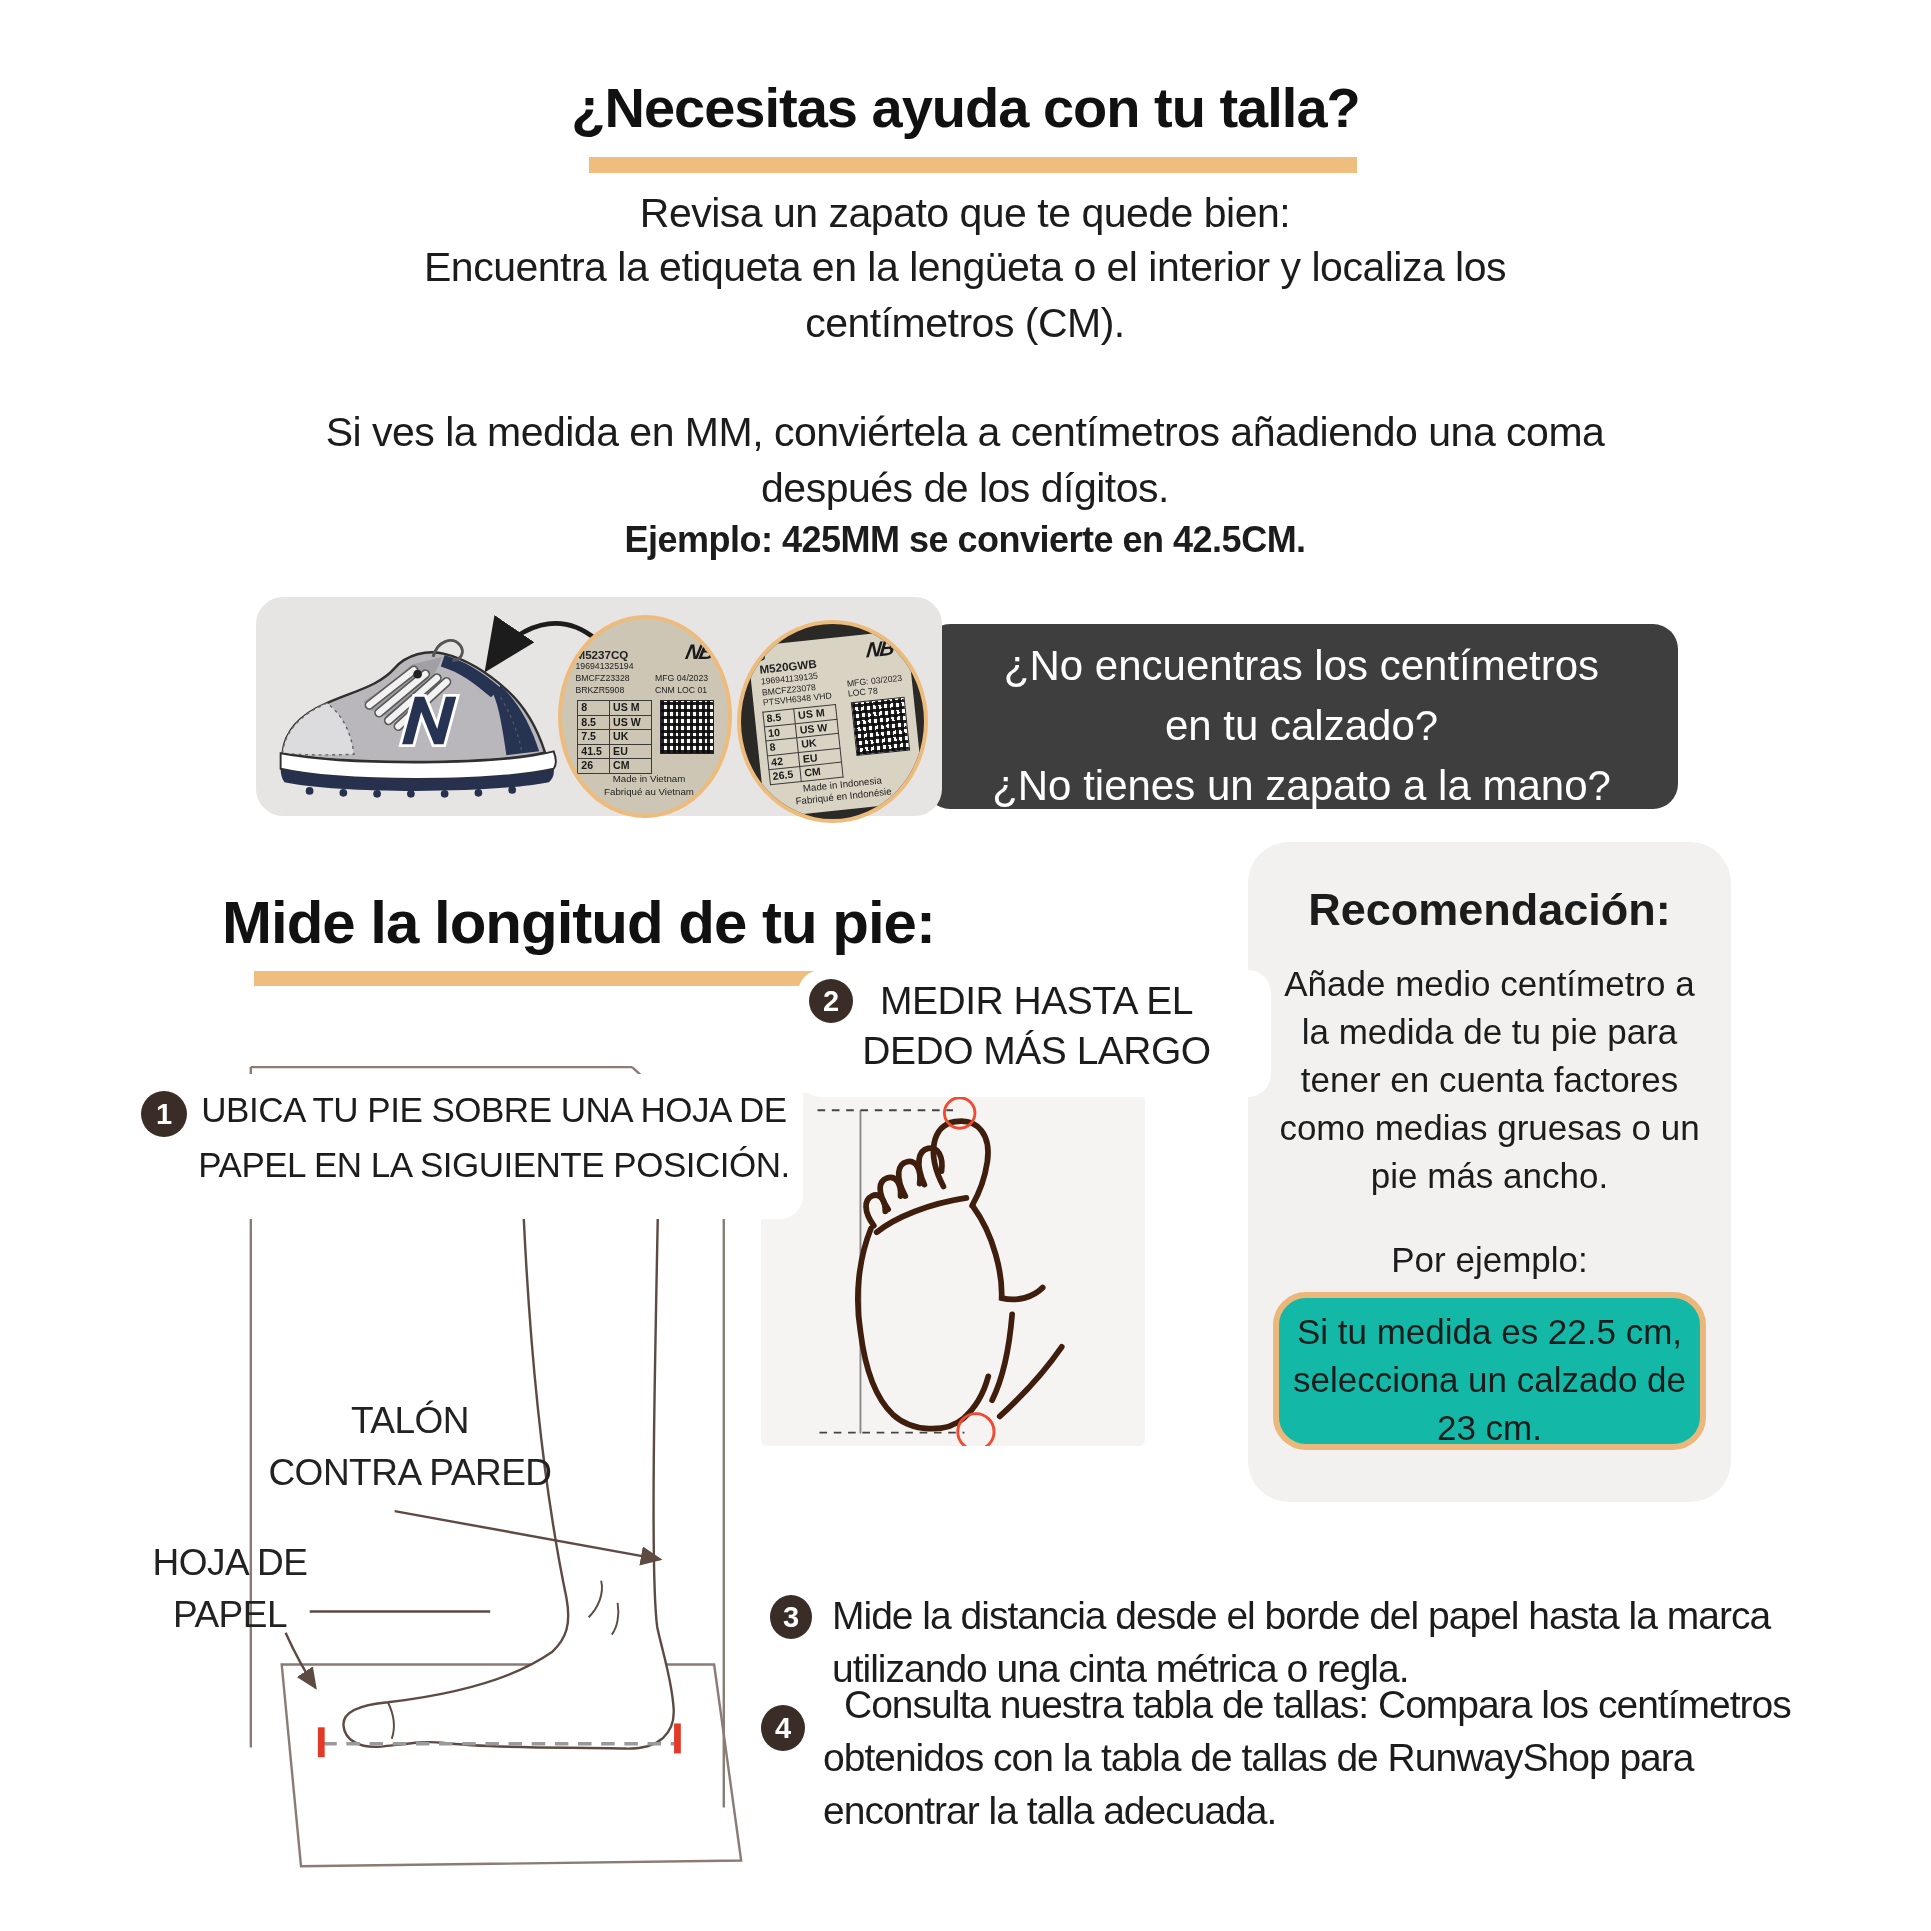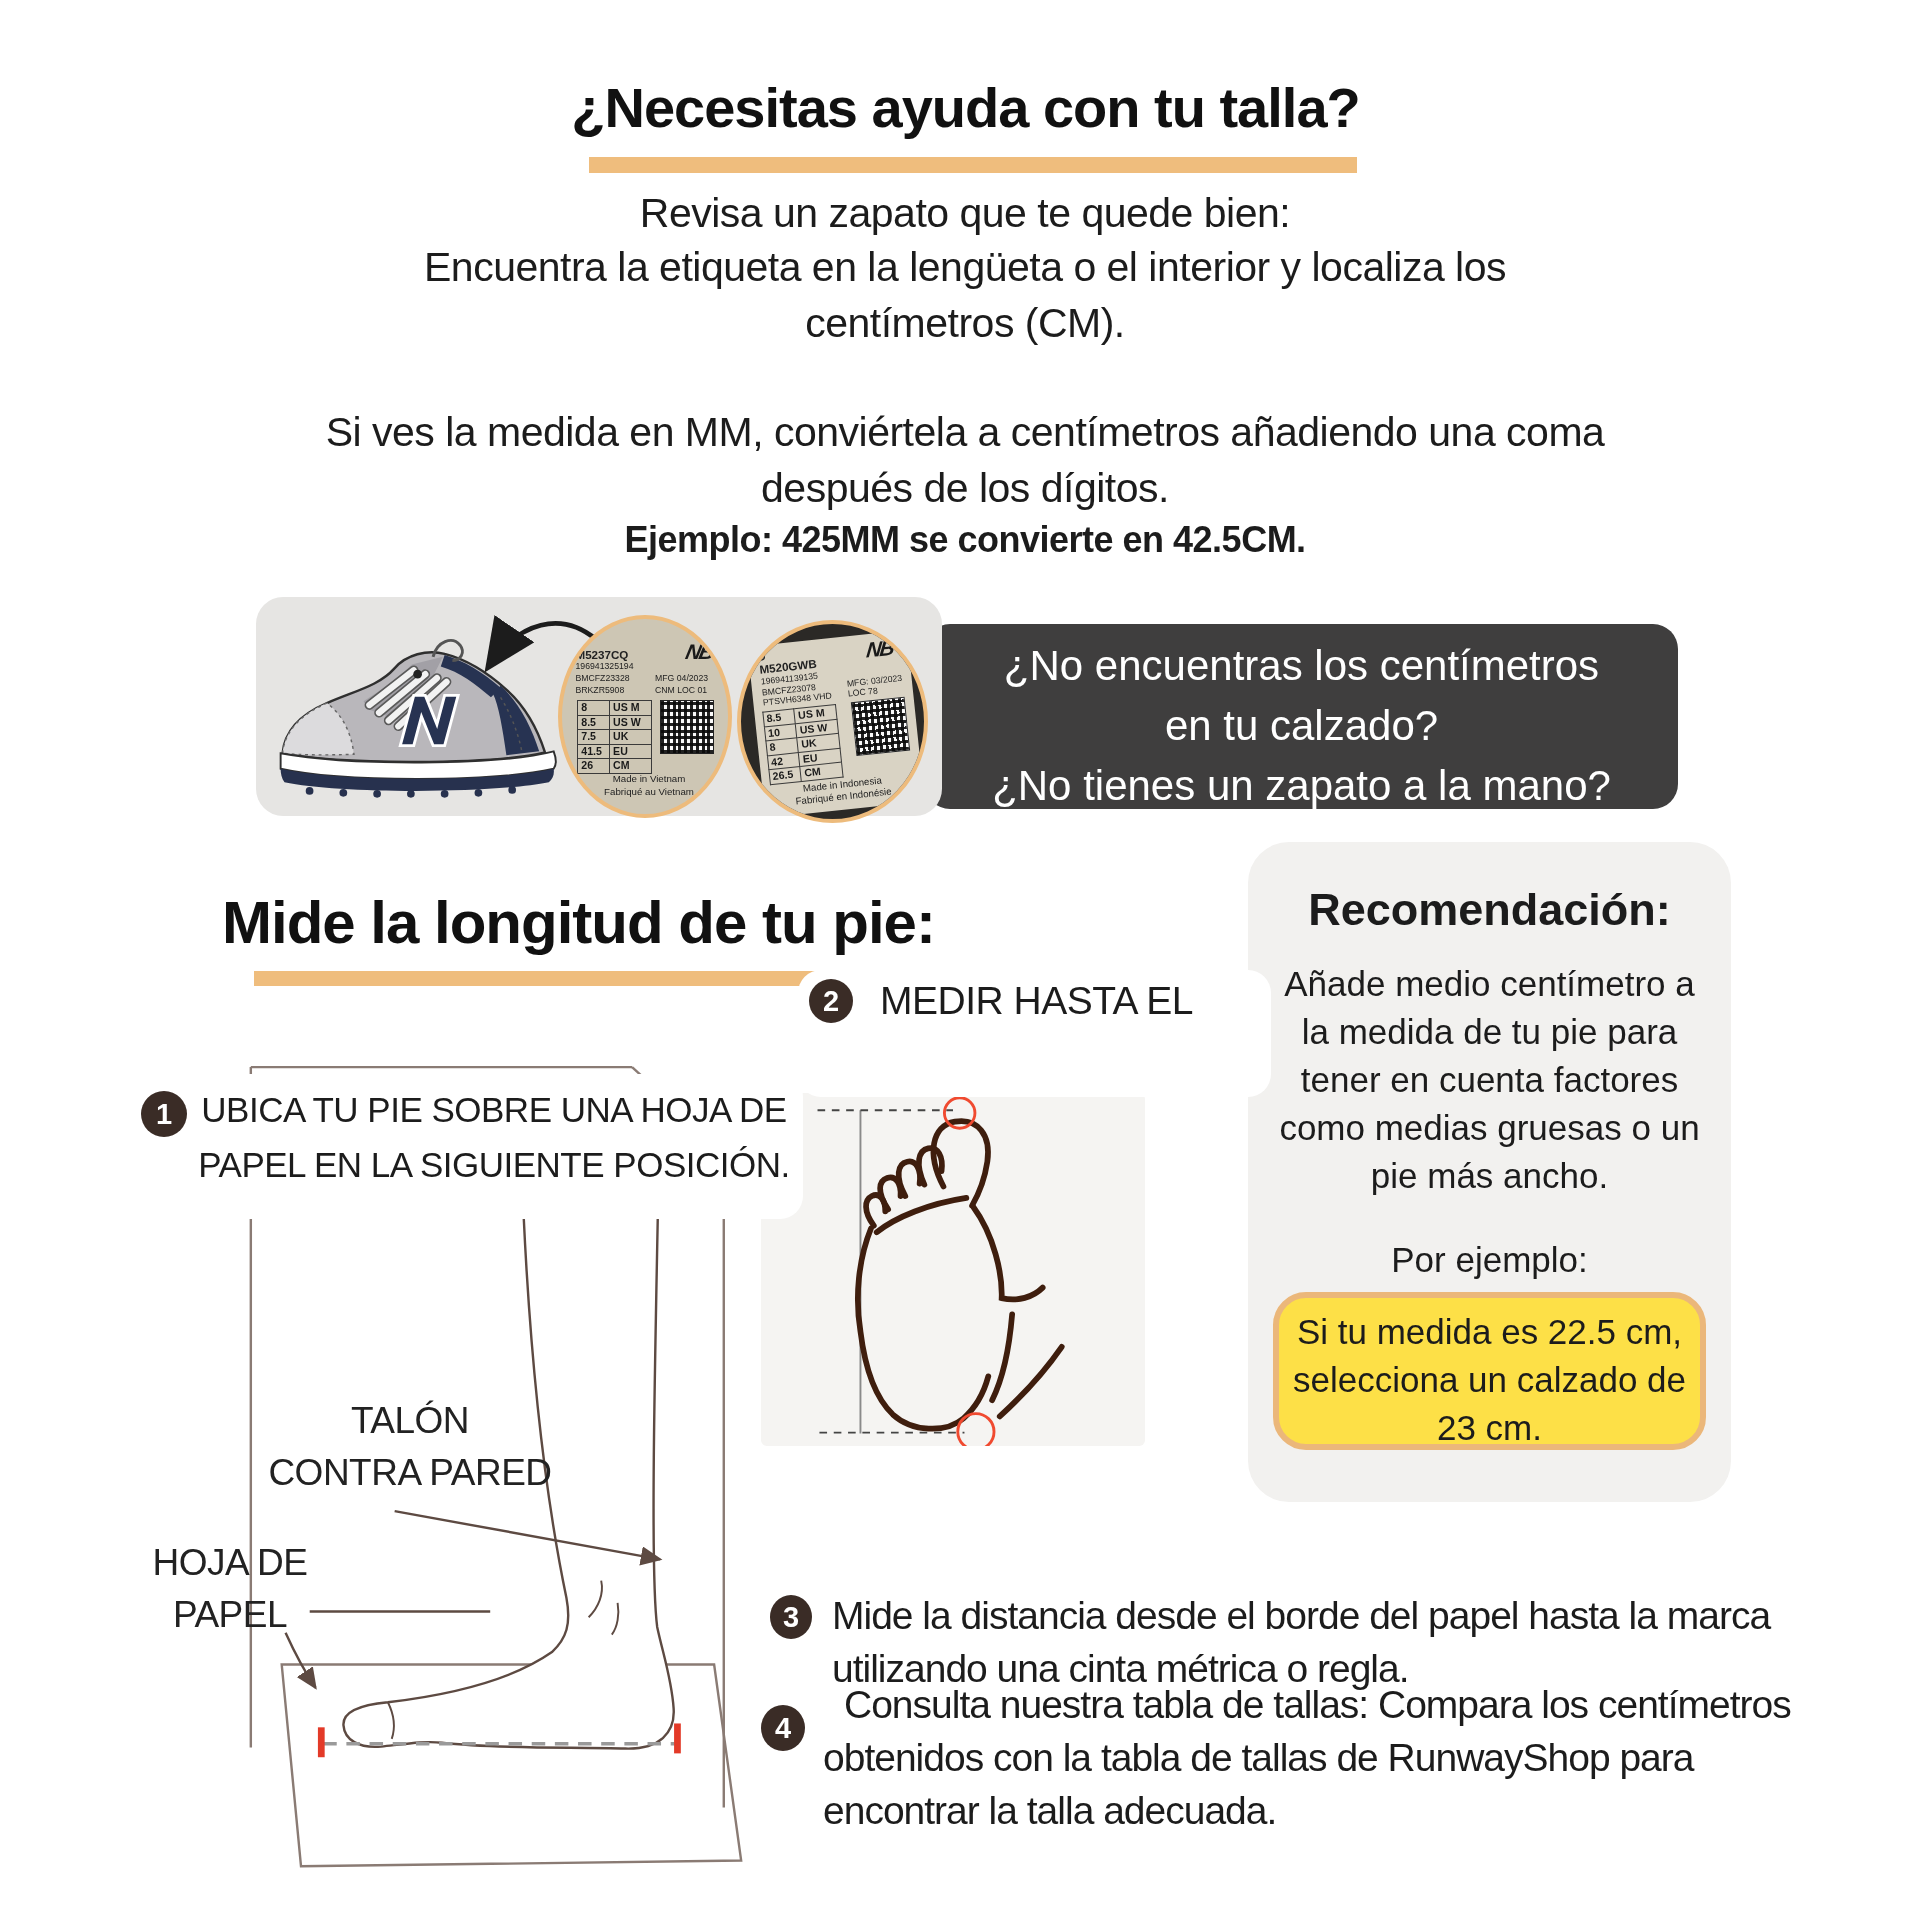--- a/index.html
+++ b/index.html
@@ -14,21 +14,21 @@
   .rule{height:16.4px;background:#EFBD7D;}
   .panel{background:#E6E5E3;border-radius:27px;}
   .darkbox{background:#3F3E3E;border-radius:25px;color:#fff;}
   .darkbox div{font-size:42px;line-height:60px;white-space:nowrap;text-align:center;}
   .badge{background:#3A2C26;color:#fff;border-radius:50%;display:flex;align-items:center;
          justify-content:center;font-size:29px;font-weight:700;}
   .caps{letter-spacing:-0.5px;}
   .reco{background:#F2F1EF;border-radius:41px;}
   .reco-h{font-size:45px;font-weight:700;}
   .reco-b{font-size:35px;line-height:48px;}
-  .exbox{background:#fde047;border:6.8px solid #EBB77A;border-radius:33px;}
+  .exbox{background:#14b8a6;border:6.8px solid #EBB77A;border-radius:33px;}
   .oval{border-radius:50%;border:4.8px solid #EDBB7C;overflow:hidden;box-sizing:border-box;}
   .tag{position:absolute;font-size:9.7px;color:#222;}
   .sizetbl{border-collapse:collapse;font-size:10.6px;font-weight:700;color:#1a1a1a;}
   .sizetbl td{border:1.4px solid #3a3a3a;padding:0 2.9px;height:13.5px;line-height:12.6px;white-space:nowrap;}
   .qr{background-color:#fafafa;border:1.9px solid #222;
       background-image:repeating-linear-gradient(0deg,rgba(10,10,10,.9) 0 2.9px,transparent 2.9px 6.8px),
                        repeating-linear-gradient(90deg,rgba(10,10,10,.9) 0 2.9px,transparent 2.9px 5.8px);}
   .nbmark{font-style:italic;font-weight:900;letter-spacing:-1.9px;color:#1a1a1a;}
   .whitebox{background:#fff;border-radius:23px;}
   .stepcaps{font-size:35px;line-height:55px;letter-spacing:-0.5px;text-align:center;}
@@ -253,20 +253,21 @@
         <path d="M314,266 C296,292 272,318 249,339"></path>
       </g>
       <circle cx="207" cy="21" r="16" fill="none" stroke="#F04A30" stroke-width="3"></circle>
       <circle cx="224" cy="355" r="19" fill="none" stroke="#F04A30" stroke-width="3"></circle>
     </svg>
   </div>
 
   <div class="abs whitebox" style="left:798px;top:970px;width:473px;height:127px;z-index:4;">
     <div class="abs nowrapc caps" style="left:60px;top:5.8px;width:357px;font-size:39px;line-height:50px;">
       <div>MEDIR HASTA EL</div>
+      <div>DEDO MÁS LARGO</div>
     </div>
   </div>
   <div class="abs badge" style="left:809px;top:979px;width:44px;height:44px;z-index:5;">2</div>
 
 
   <div class="abs badge" style="left:770px;top:1595px;width:42px;height:44px;">3</div>
   <div class="abs stepsent" style="left:832px;top:1589px;width:994px;">Mide la distancia desde el borde del papel hasta la marca utilizando una cinta métrica o regla.</div>
 
   <div class="abs badge" style="left:761px;top:1705px;width:44px;height:46px;">4</div>
   <div class="abs stepsent" style="left:823px;top:1678px;width:994px;text-indent:21px;">Consulta nuestra tabla de tallas: Compara los centímetros obtenidos con la tabla de tallas de RunwayShop para encontrar la talla adecuada.</div>

